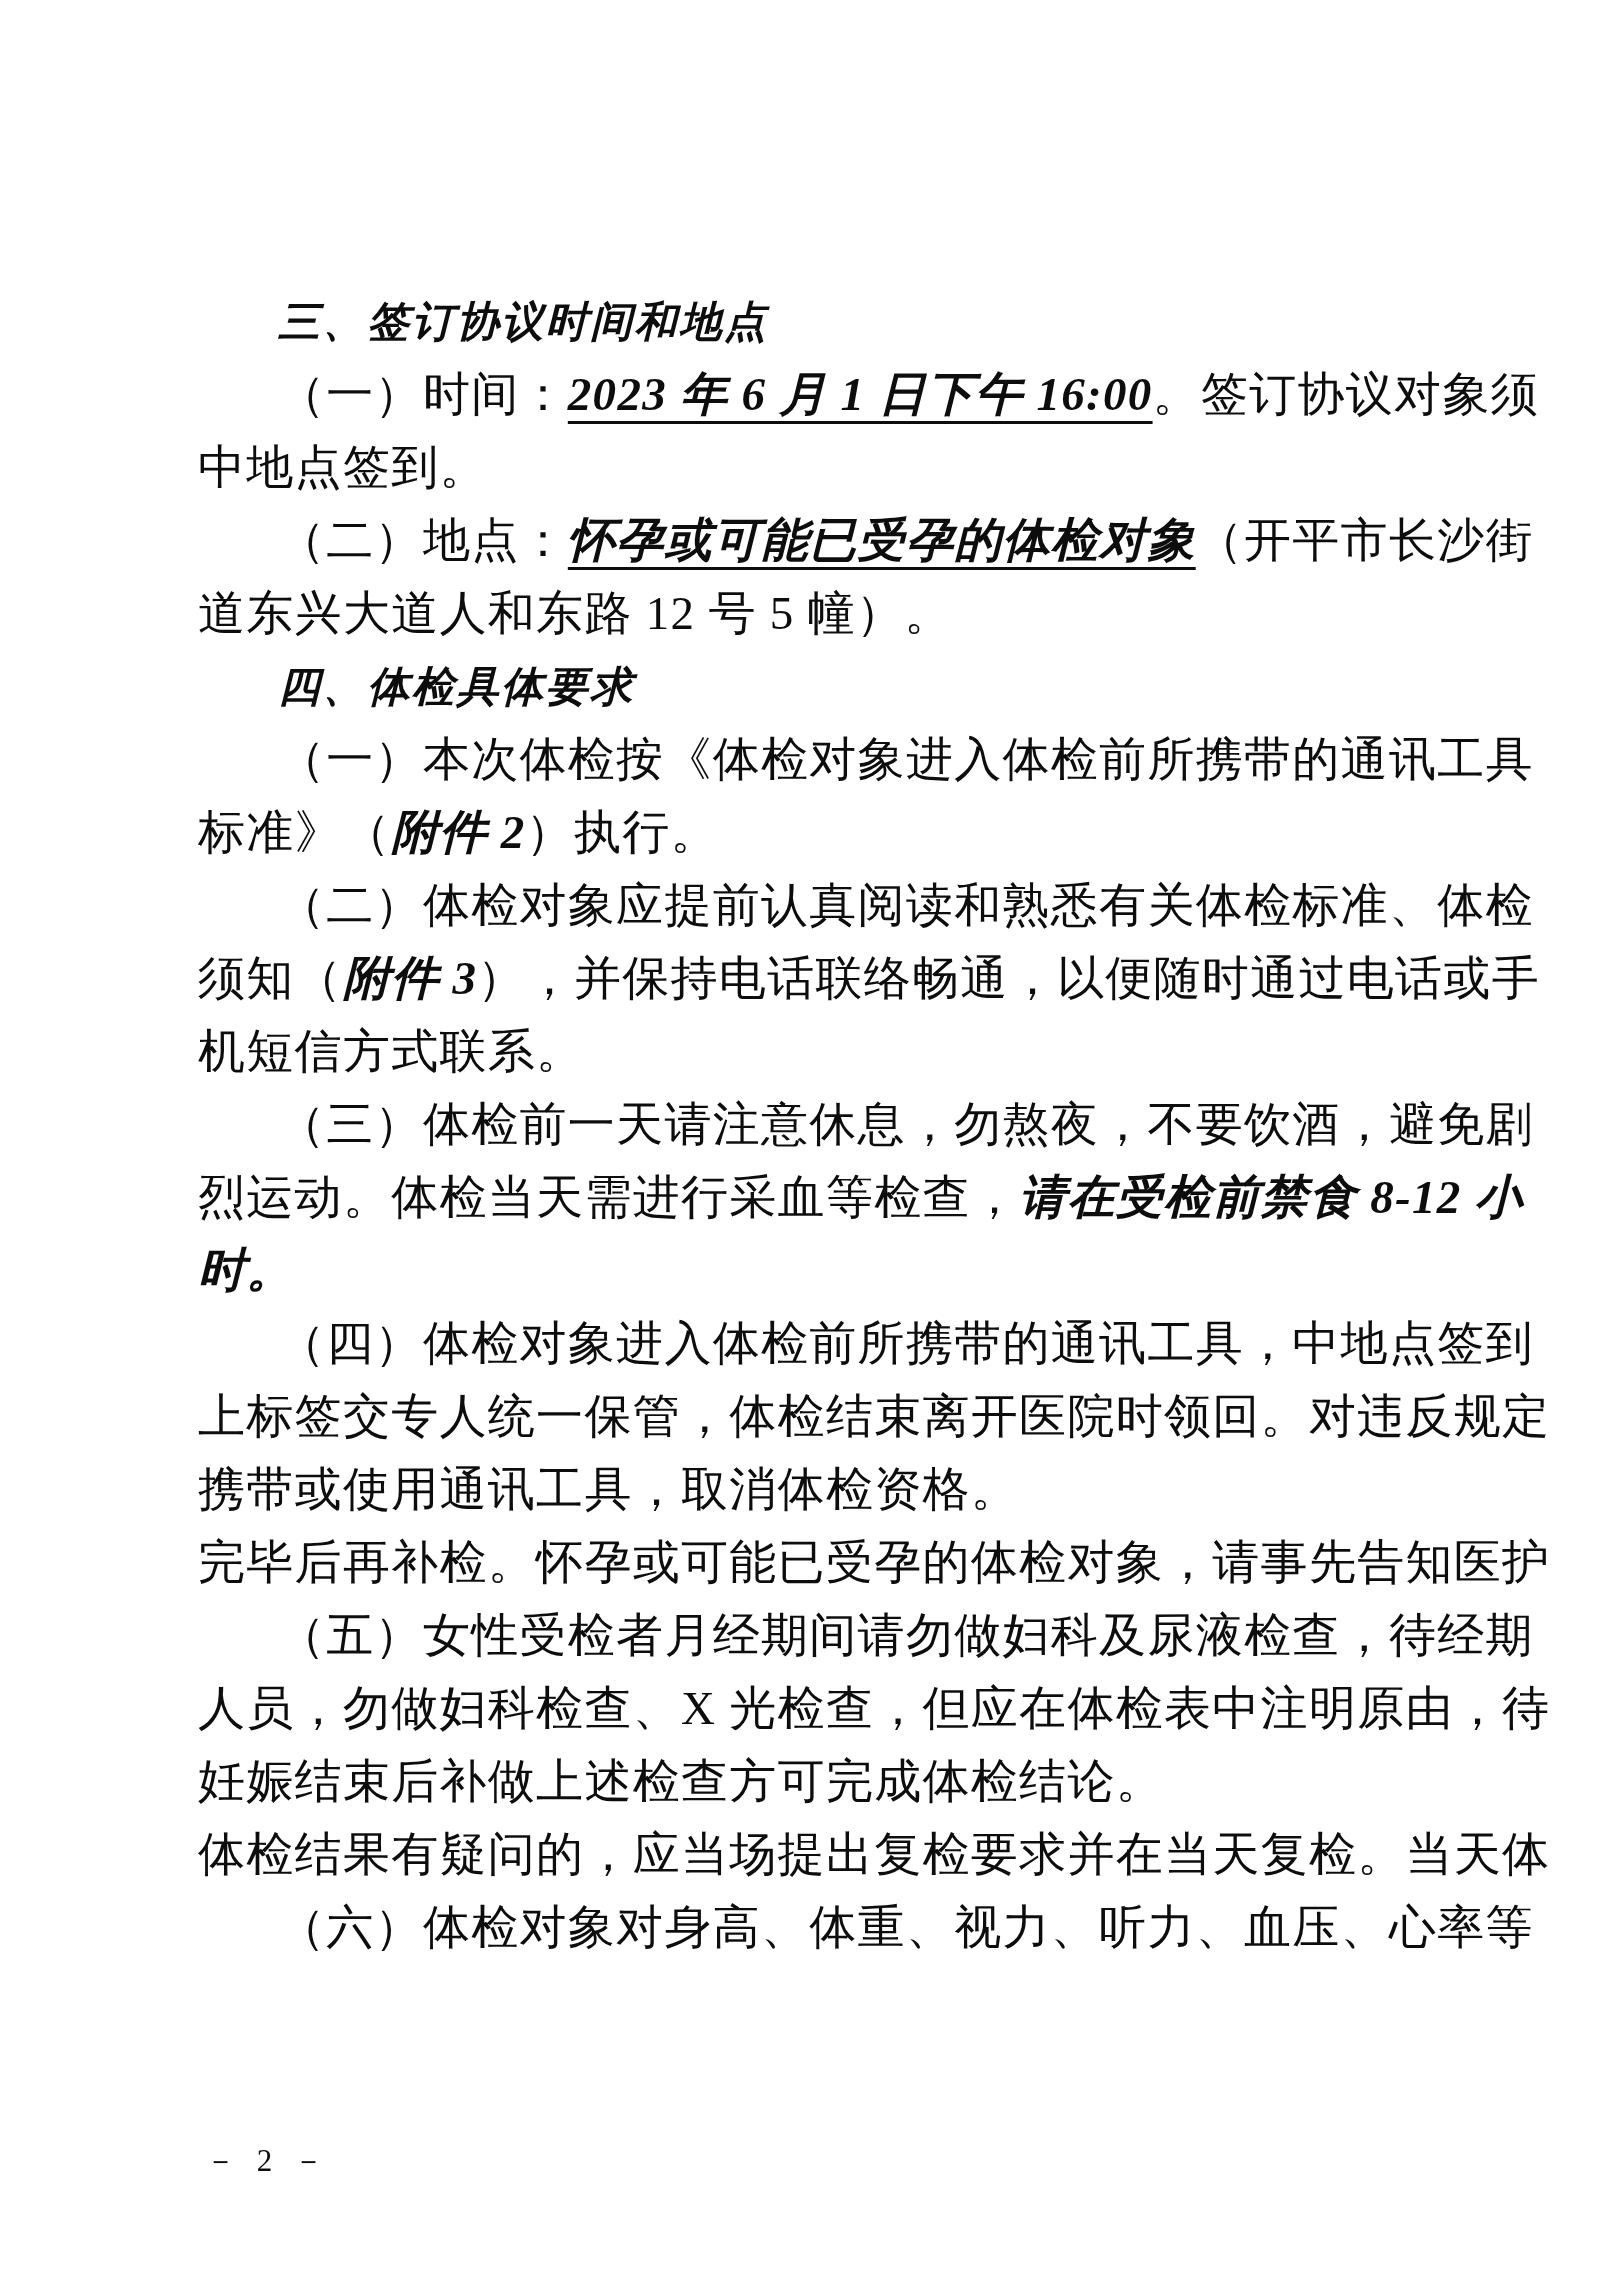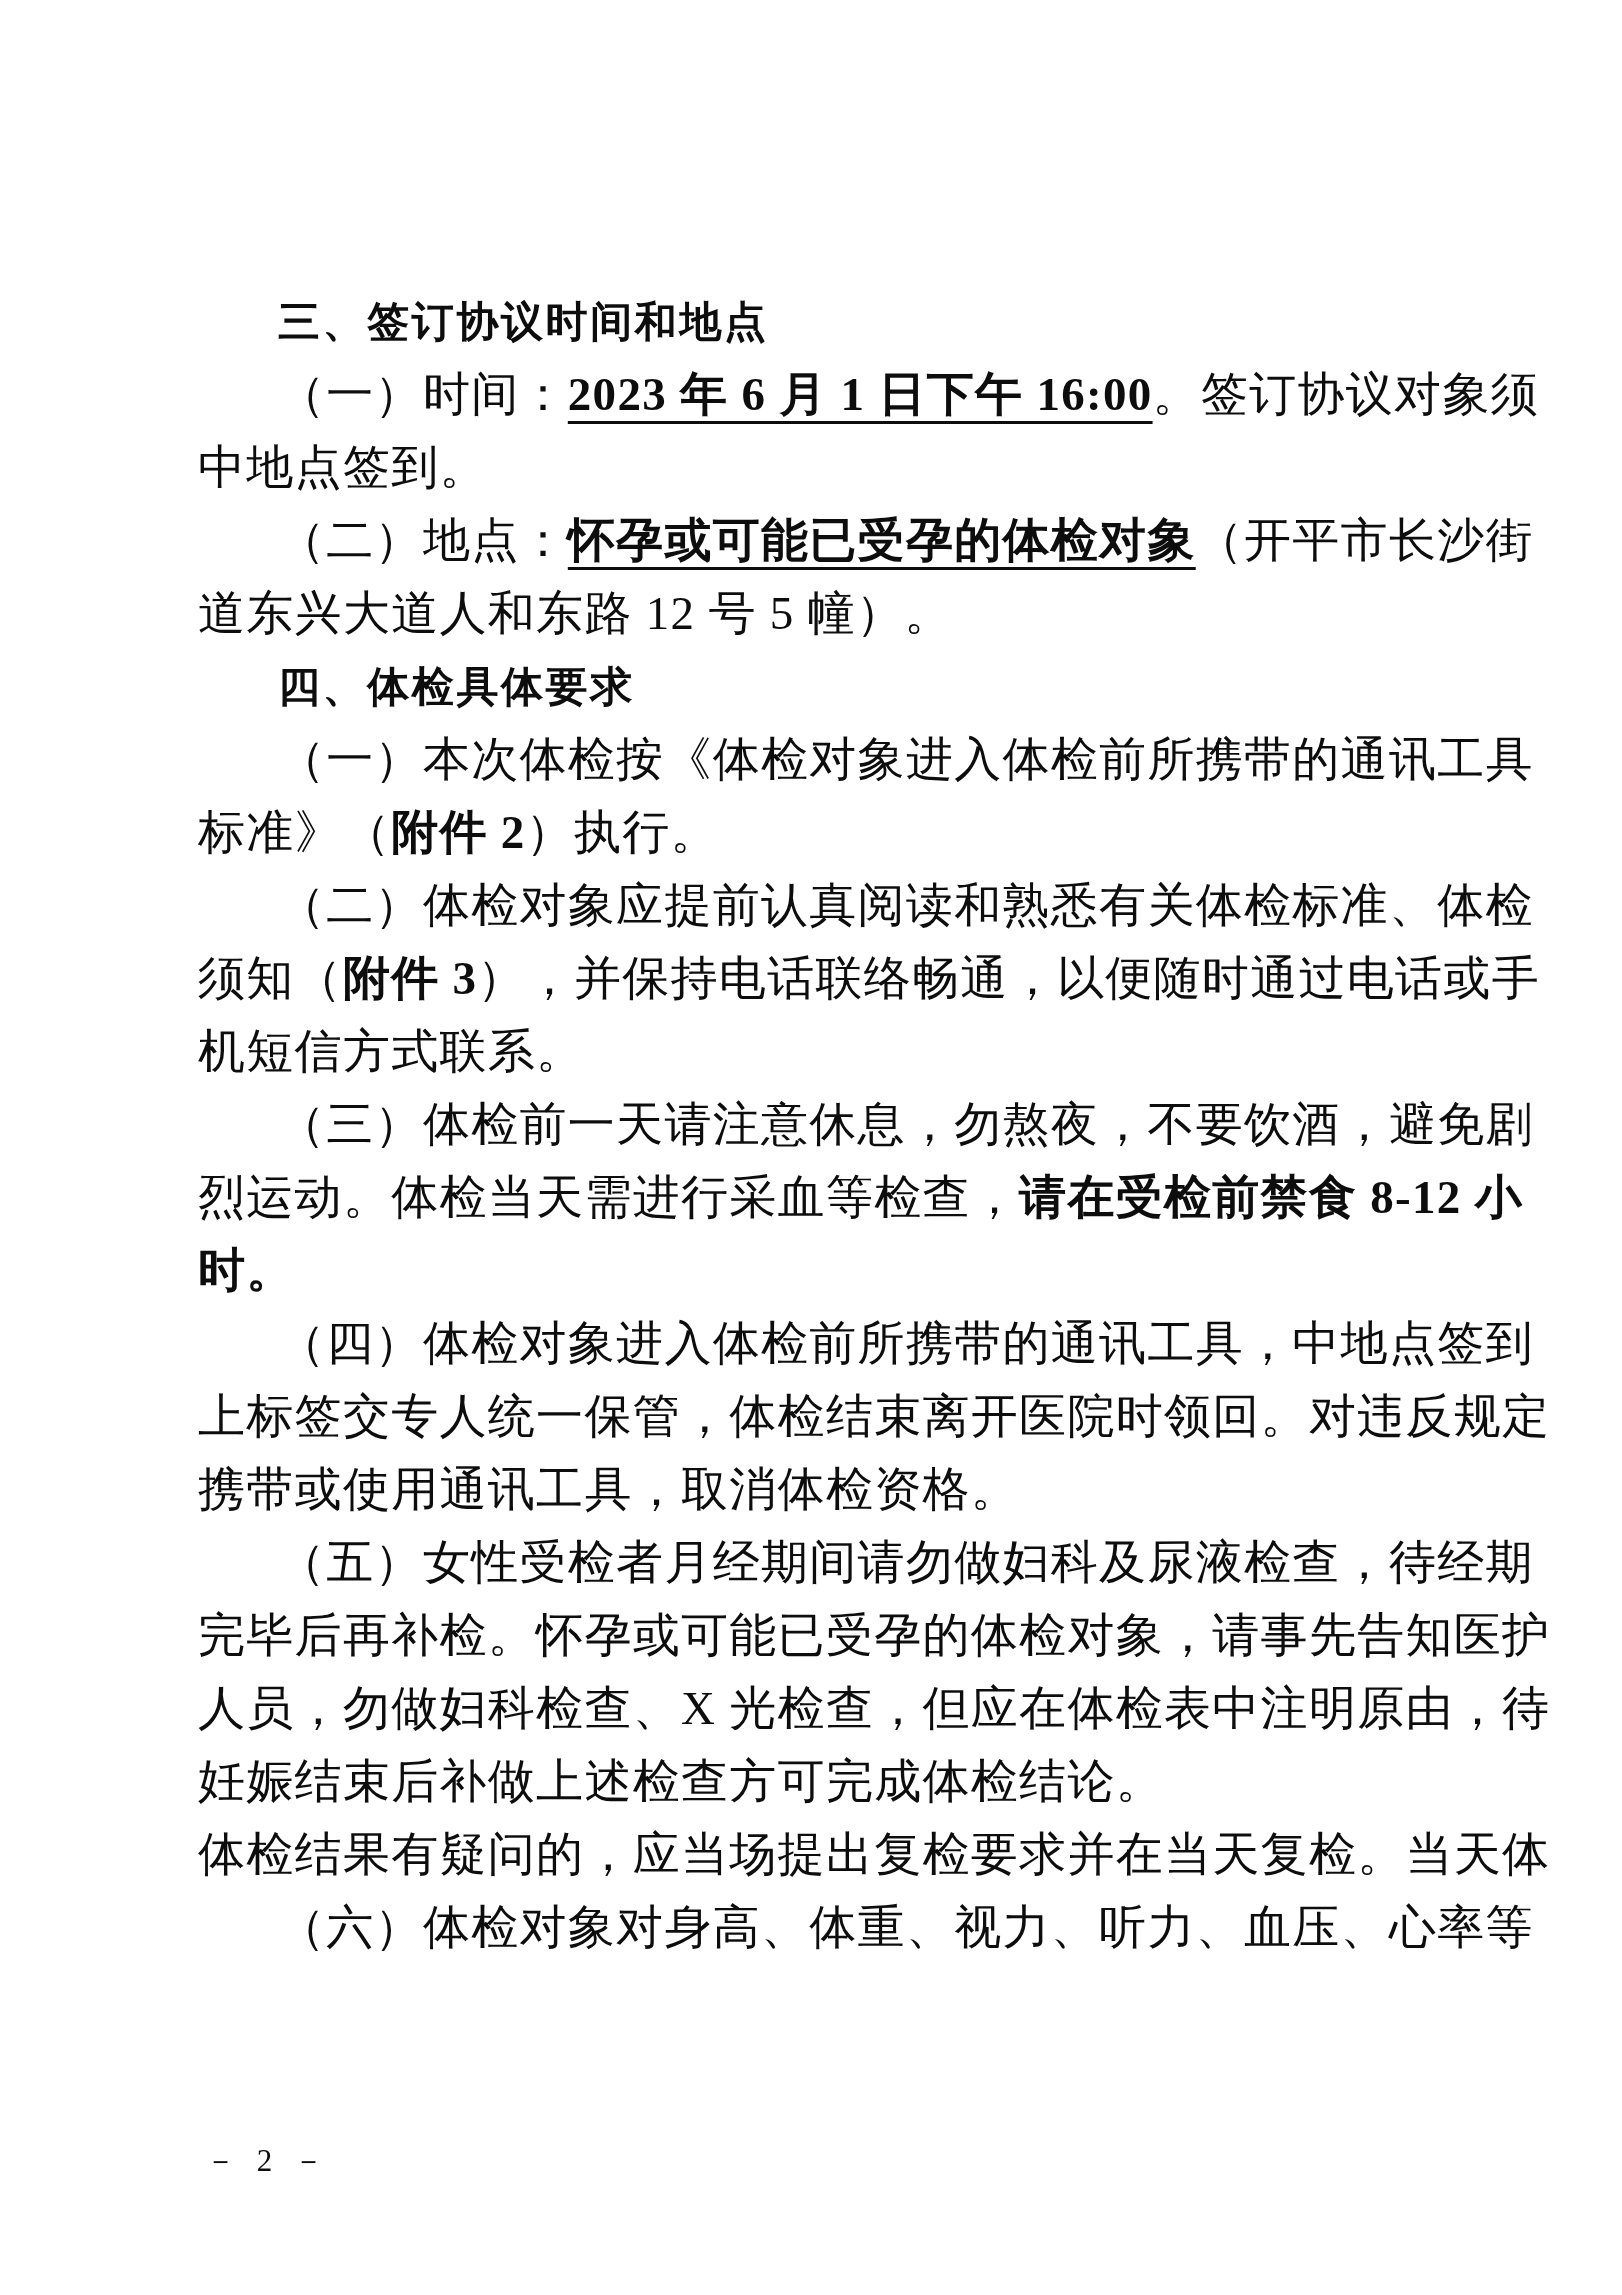--- a/index.html
+++ b/index.html
@@ -38,20 +38,21 @@
     padding-left: 80px;
   }
   .line.heading {
     font-family: "Liberation Sans", sans-serif;
     font-weight: 700;
     font-size: 42px;
     letter-spacing: 2.6px;
   }
   .seg.b {
     font-weight: 700;
+    font-style: italic;
   }
   .seg.u {
     text-decoration: underline;
     text-decoration-thickness: 3.3px;
     text-underline-offset: 10.5px;
   }
   .page-number {
     position: absolute;
     left: 205px;
     top: 2141px;
@@ -77,22 +78,22 @@
       <div class="line body"><span class="seg">标准》（</span><span class="seg b">附件 2</span><span class="seg">）执行。</span></div>
       <div class="line body indent fill"><span class="seg">（二）体检对象应提前认真阅读和熟悉有关体检标准、体检</span></div>
       <div class="line body fill"><span class="seg">须知（</span><span class="seg b">附件 3</span><span class="seg">），并保持电话联络畅通，以便随时通过电话或手</span></div>
       <div class="line body"><span class="seg">机短信方式联系。</span></div>
       <div class="line body indent fill"><span class="seg">（三）体检前一天请注意休息，勿熬夜，不要饮酒，避免剧</span></div>
       <div class="line body fill"><span class="seg">烈运动。体检当天需进行采血等检查，</span><span class="seg b">请在受检前禁食 8-12 小</span></div>
       <div class="line body"><span class="seg b">时。</span></div>
       <div class="line body indent fill"><span class="seg">（四）体检对象进入体检前所携带的通讯工具，中地点签到</span></div>
       <div class="line body fill"><span class="seg">上标签交专人统一保管，体检结束离开医院时领回。对违反规定</span></div>
       <div class="line body"><span class="seg">携带或使用通讯工具，取消体检资格。</span></div>
+      <div class="line body fill"><span class="seg">完毕后再补检。怀孕或可能已受孕的体检对象，请事先告知医护</span></div>
       <div class="line body indent fill"><span class="seg">（五）女性受检者月经期间请勿做妇科及尿液检查，待经期</span></div>
-      <div class="line body fill"><span class="seg">完毕后再补检。怀孕或可能已受孕的体检对象，请事先告知医护</span></div>
       <div class="line body fill"><span class="seg">人员，勿做妇科检查、X 光检查，但应在体检表中注明原由，待</span></div>
       <div class="line body"><span class="seg">妊娠结束后补做上述检查方可完成体检结论。</span></div>
       <div class="line body fill"><span class="seg">体检结果有疑问的，应当场提出复检要求并在当天复检。当天体</span></div>
       <div class="line body indent fill"><span class="seg">（六）体检对象对身高、体重、视力、听力、血压、心率等</span></div>
     </div>
   <div class="page-number">－ 2 －</div>
 </div>
 
 
 </body></html>

